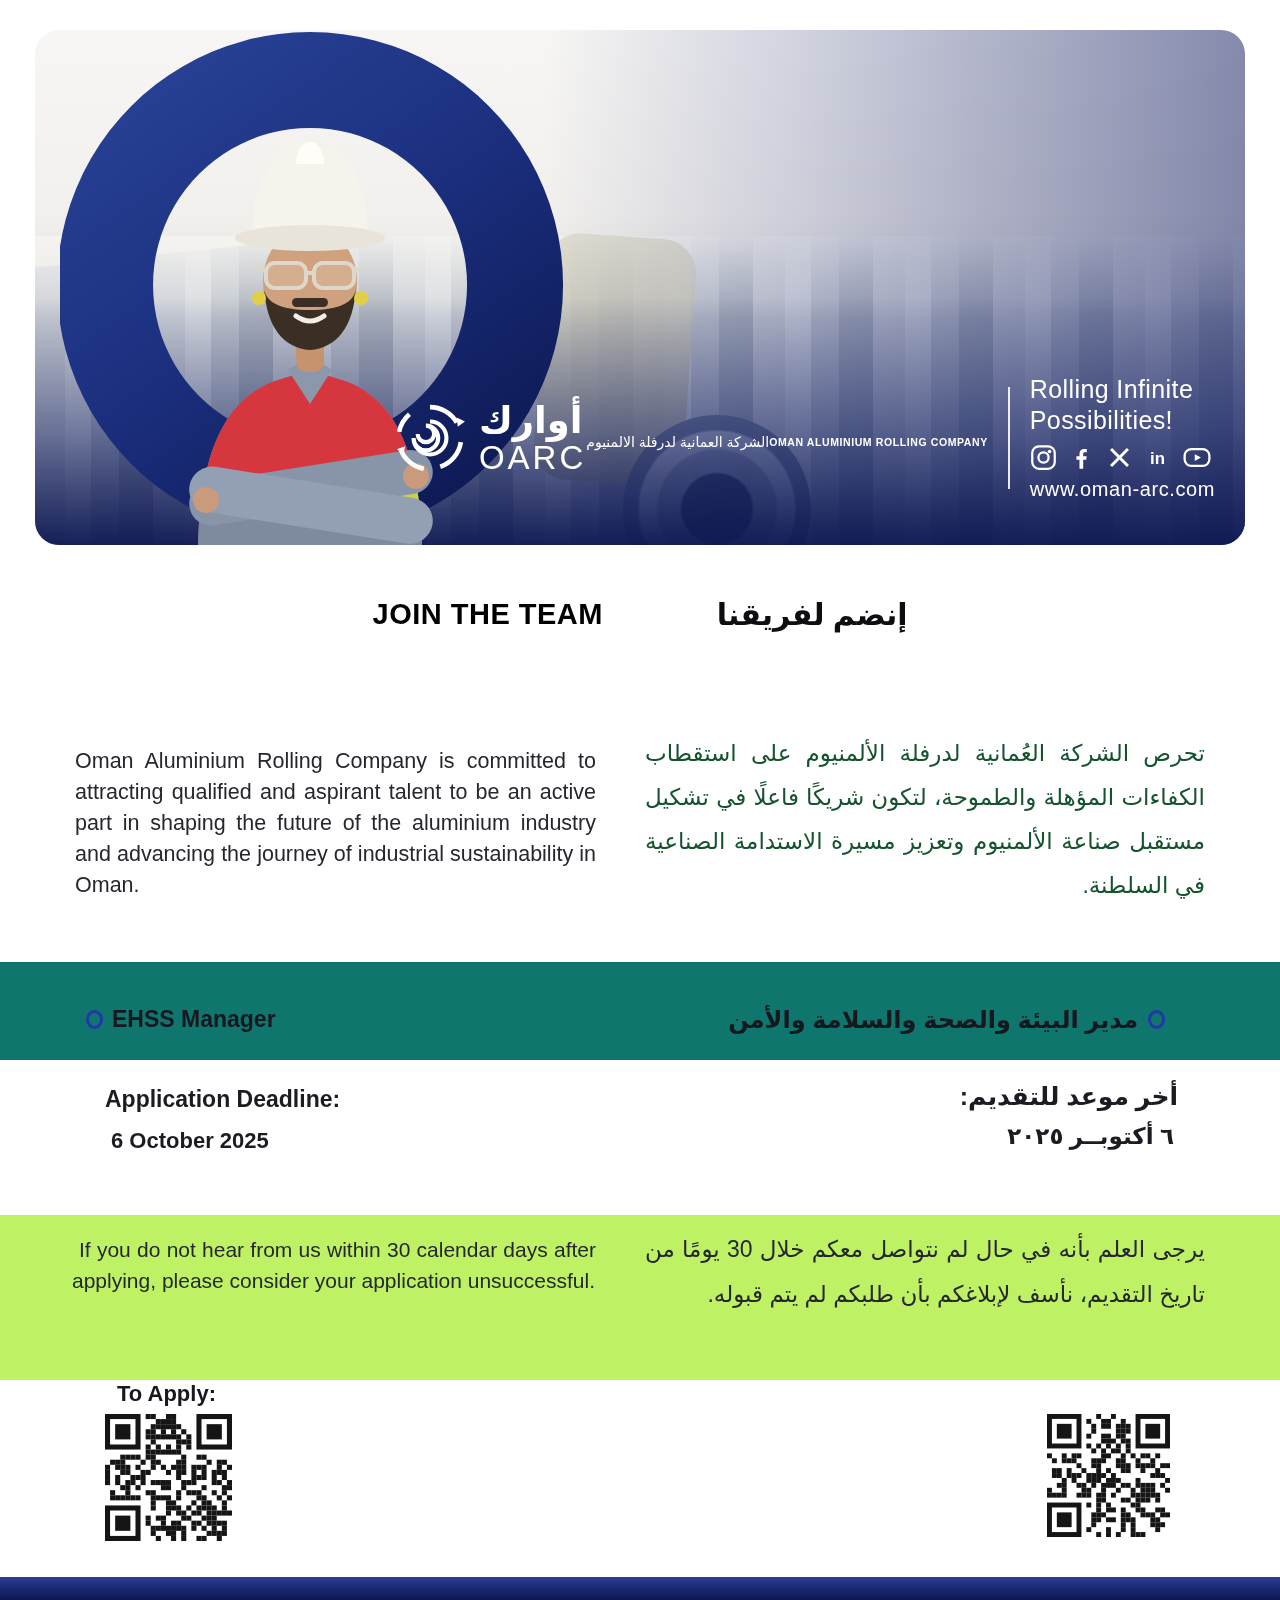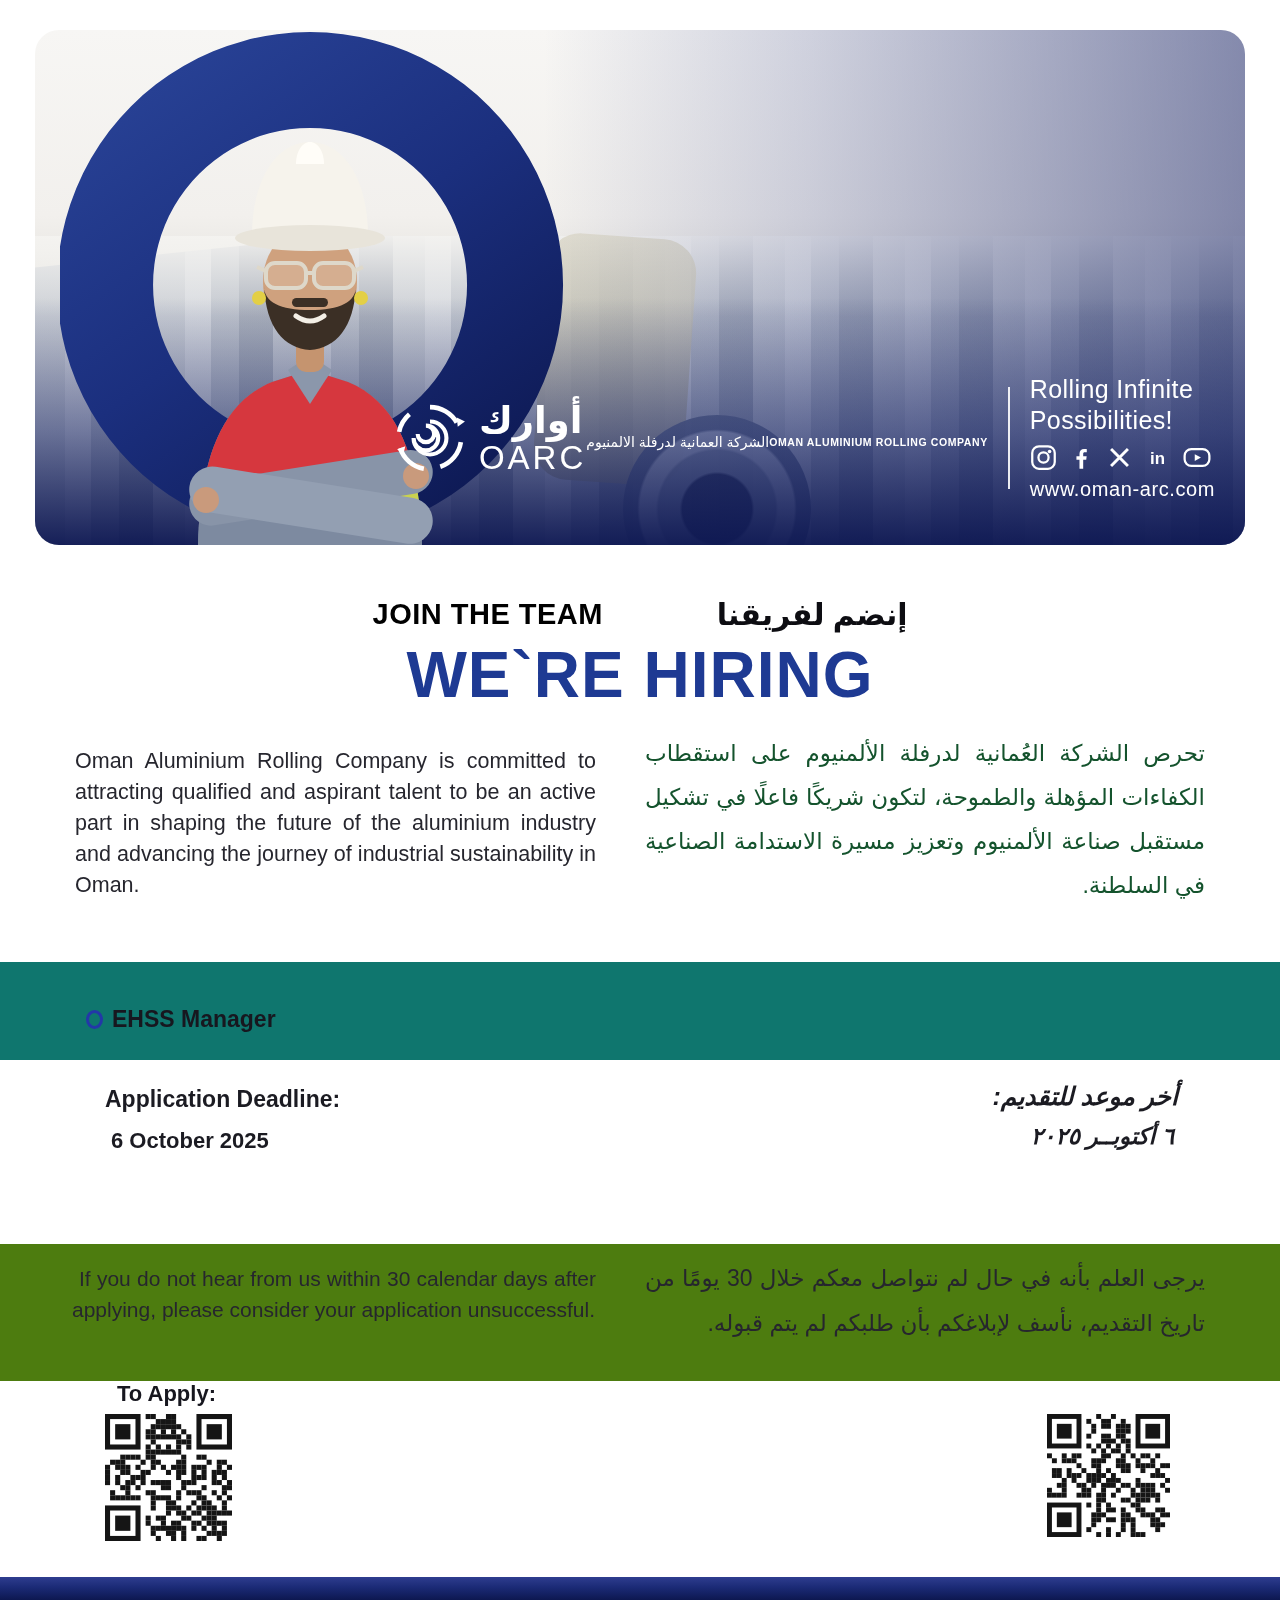--- a/index.html
+++ b/index.html
@@ -59,26 +59,26 @@
                  display:flex;align-items:center;justify-content:space-between;
                  padding:17px 115px 0 86px;box-sizing:border-box;}
   .pos-left{display:flex;align-items:center;gap:9px;font-size:23px;font-weight:700;color:#17171f;}
   .pos-right{display:flex;align-items:center;gap:10px;direction:rtl;font-size:24px;font-weight:700;color:#17171f;}
   .ring-bullet{display:inline-block;width:11px;height:13px;border:3.5px solid #2338a8;border-radius:50%;flex:0 0 auto;}
 
   
   .deadline-en{position:absolute;left:105px;top:1086px;}
   .dl-label-en{font-size:23px;font-weight:800;color:#1b1b22;}
   .dl-date-en{font-size:22px;font-weight:600;color:#1b1b22;margin-top:15px;padding-left:6px;}
-  .deadline-ar{position:absolute;right:102px;top:1082px;direction:rtl;text-align:right;font-style:italic;}
+  .deadline-ar{position:absolute;right:102px;top:1082px;direction:rtl;text-align:right;}
   .dl-label-ar{font-size:25px;font-weight:700;color:#1b1b22;}
   .dl-date-ar{font-size:23px;font-weight:600;color:#1b1b22;margin-top:12px;padding-right:4px;}
 
   
-  .notice-band{position:absolute;left:0;top:1244px;width:1280px;height:137px;background:#4d7c0f;}
+  .notice-band{position:absolute;left:0;top:1215px;width:1280px;height:165px;background:#bef264;}
   .notice-en{position:absolute;left:72px;top:19px;width:524px;margin:0;
              font-size:21px;line-height:31px;text-align:justify;color:#26262e;text-indent:7px;}
   .notice-ar{position:absolute;right:75px;top:12px;width:560px;margin:0;direction:rtl;
              font-size:23px;line-height:45px;text-align:justify;color:#26262e;}
 
   
   .apply-en-label{position:absolute;left:105px;top:1381px;font-size:22px;font-weight:800;color:#17171f;margin-left:12px;}
   .apply-ar-label{position:absolute;right:113px;top:1425px;font-size:24px;font-weight:700;direction:rtl;color:#17171f;}
   .qr{position:absolute;background:#fff;}
   .qr-en{left:105px;top:1414px;width:127px;height:127px;}
@@ -195,29 +195,32 @@
         </div>
         <div class="website">www.oman-arc.com</div>
       </div>
     </div>
   </div>
 
   <div class="join-row">
     <div class="join-en">JOIN THE TEAM</div>
     <div class="join-ar">إنضم لفريقنا</div>
   </div>
-  <div class="hiring">WE`RE HIRING</div>
 
   <p class="intro-en">Oman Aluminium Rolling Company is committed to attracting qualified and aspirant talent to be an active part in shaping the future of the aluminium industry and advancing the journey of industrial sustainability in Oman.</p>
   <p class="intro-ar">تحرص الشركة العُمانية لدرفلة الألمنيوم على استقطاب الكفاءات المؤهلة والطموحة، لتكون شريكًا فاعلًا في تشكيل مستقبل صناعة الألمنيوم وتعزيز مسيرة الاستدامة الصناعية في السلطنة.</p>
 
   <div class="position-band">
     <div class="pos-left">
       <span class="ring-bullet"></span>
       <span>EHSS Manager</span>
+    </div>
+    <div class="pos-right">
+      <span class="ring-bullet"></span>
+      <span>مدير البيئة والصحة والسلامة والأمن</span>
     </div>
   </div>
 
   <div class="deadline-en">
     <div class="dl-label-en">Application Deadline:</div>
     <div class="dl-date-en">6 October 2025</div>
   </div>
   <div class="deadline-ar">
     <div class="dl-label-ar">أخر موعد للتقديم:</div>
     <div class="dl-date-ar">٦ أكتوبــر ٢٠٢٥</div>

